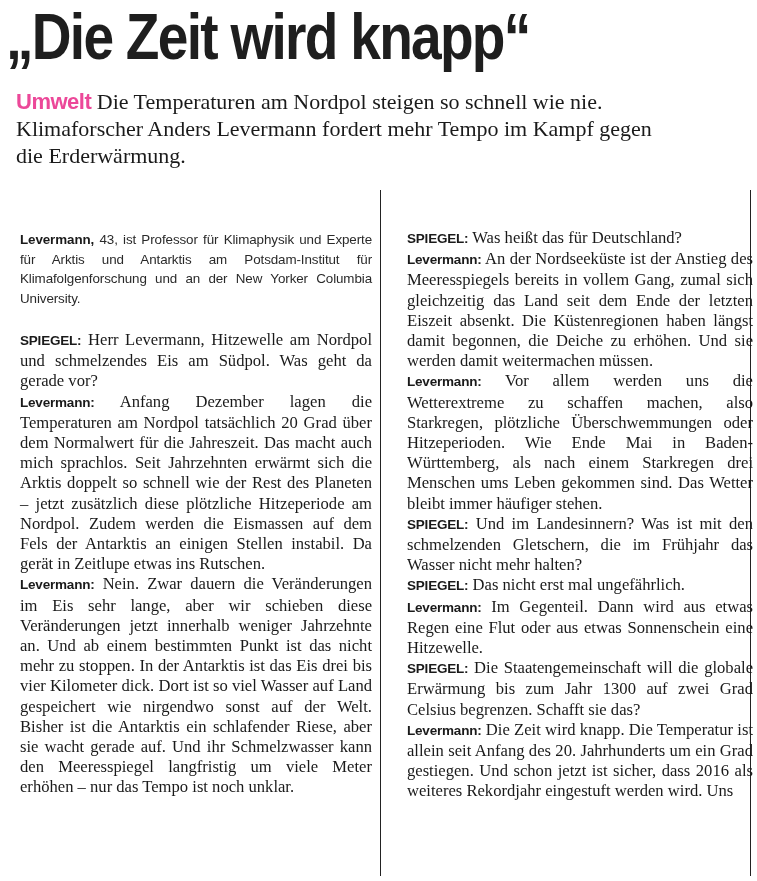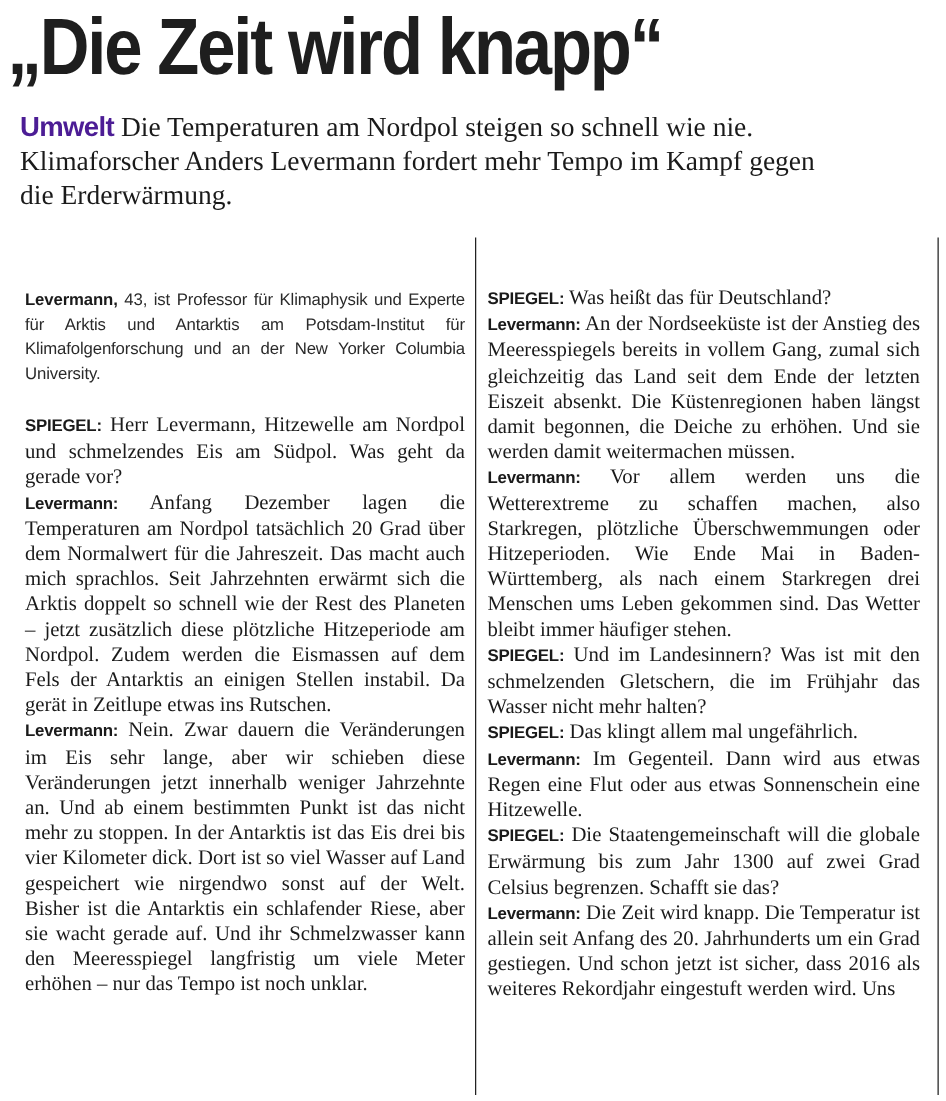--- a/index.html
+++ b/index.html
@@ -10,26 +10,26 @@
       font-size: 64px; line-height: 74px; letter-spacing: -2px;
       color: #1e1e1e; white-space: nowrap;
       transform: scaleX(0.86); transform-origin: left top;
     }
     .lead {
       position: absolute; left: 16px; top: 88px; width: 640px;
       font-family: "Liberation Serif", serif; font-size: 22px; line-height: 27px;
       color: #1a1a1a;
     }
     .lead .rubric {
-      font-family: "Liberation Sans", sans-serif; font-weight: bold; color: #4c1d95;
+      font-family: "Liberation Sans", sans-serif; font-weight: bold; color: #ec4899;
       letter-spacing: -0.5px;
     }
     .col { position: absolute; top: 190px; margin-top: 40px; }
     .col-left { left: 20px; width: 352px; }
-    .col-right { left: 390px; width: 346px; }
+    .col-right { left: 407px; width: 346px; }
     .rule { position: absolute; width: 1px; background: #222; }
     .rule-mid { left: 380px; top: 190px; height: 686px; }
     .rule-right { left: 750px; top: 190px; height: 686px; }
     .bio {
       font-family: "Liberation Sans", sans-serif; font-size: 13.4px; line-height: 19.5px;
       color: #2a2a2a; text-align: justify; margin: 0 0 22px 0; letter-spacing: -0.1px;
     }
     .bio b { color: #1a1a1a; }
     .qa {
       font-family: "Liberation Serif", serif; font-size: 16.6px; line-height: 20.2px;
@@ -62,17 +62,17 @@
   <p class="qa"><span class="speaker">SPIEGEL:</span> <span>Herr Levermann, Hitzewelle am Nordpol und schmelzendes Eis am Südpol. Was geht da gerade vor?</span></p>
   <p class="qa"><span class="speaker">Levermann:</span> <span>Anfang Dezember lagen die Temperaturen am Nordpol tatsächlich 20 Grad über dem Normalwert für die Jahreszeit. Das macht auch mich sprachlos. Seit Jahrzehnten erwärmt sich die Arktis doppelt so schnell wie der Rest des Planeten – jetzt zusätzlich diese plötzliche Hitzeperiode am Nordpol. Zudem werden die Eismassen auf dem Fels der Antarktis an einigen Stellen instabil. Da gerät in Zeitlupe etwas ins Rutschen.</span></p>
   <p class="qa"><span class="speaker">Levermann:</span> <span>Nein. Zwar dauern die Veränderungen im Eis sehr lange, aber wir schieben diese Veränderungen jetzt innerhalb weniger Jahrzehnte an. Und ab einem bestimmten Punkt ist das nicht mehr zu stoppen. In der Antarktis ist das Eis drei bis vier Kilometer dick. Dort ist so viel Wasser auf Land gespeichert wie nirgendwo sonst auf der Welt. Bisher ist die Antarktis ein schlafender Riese, aber sie wacht gerade auf. Und ihr Schmelzwasser kann den Meeresspiegel langfristig um viele Meter erhöhen – nur das Tempo ist noch unklar.</span></p>
 </div>
 
 <div class="col col-right">
   <p class="qa"><span class="speaker">SPIEGEL:</span> <span>Was heißt das für Deutschland?</span></p>
   <p class="qa"><span class="speaker">Levermann:</span> <span>An der Nordseeküste ist der Anstieg des Meeresspiegels bereits in vollem Gang, zumal sich gleichzeitig das Land seit dem Ende der letzten Eiszeit absenkt. Die Küstenregionen haben längst damit begonnen, die Deiche zu erhöhen. Und sie werden damit weitermachen müssen.</span></p>
   <p class="qa"><span class="speaker">Levermann:</span> <span>Vor allem werden uns die Wetterextreme zu schaffen machen, also Starkregen, plötzliche Überschwemmungen oder Hitzeperioden. Wie Ende Mai in Baden-Württemberg, als nach einem Starkregen drei Menschen ums Leben gekommen sind. Das Wetter bleibt immer häufiger stehen.</span></p>
   <p class="qa"><span class="speaker">SPIEGEL:</span> <span>Und im Landesinnern? Was ist mit den schmelzenden Gletschern, die im Frühjahr das Wasser nicht mehr halten?</span></p>
-  <p class="qa"><span class="speaker">SPIEGEL:</span> <span>Das klingt allem mal ungefährlich.</span></p>
+  <p class="qa"><span class="speaker">SPIEGEL:</span> <span>Das nicht erst mal ungefährlich.</span></p>
   <p class="qa"><span class="speaker">Levermann:</span> <span>Im Gegenteil. Dann wird aus etwas Regen eine Flut oder aus etwas Sonnenschein eine Hitzewelle.</span></p>
   <p class="qa"><span class="speaker">SPIEGEL:</span> <span>Die Staatengemeinschaft will die globale Erwärmung bis zum Jahr 1300 auf zwei Grad Celsius begrenzen. Schafft sie das?</span></p>
   <p class="qa"><span class="speaker">Levermann:</span> <span>Die Zeit wird knapp. Die Temperatur ist allein seit Anfang des 20. Jahrhunderts um ein Grad gestiegen. Und schon jetzt ist sicher, dass 2016 als weiteres Rekordjahr eingestuft werden wird. Uns</span></p>
 </div>
 
 </body></html>

